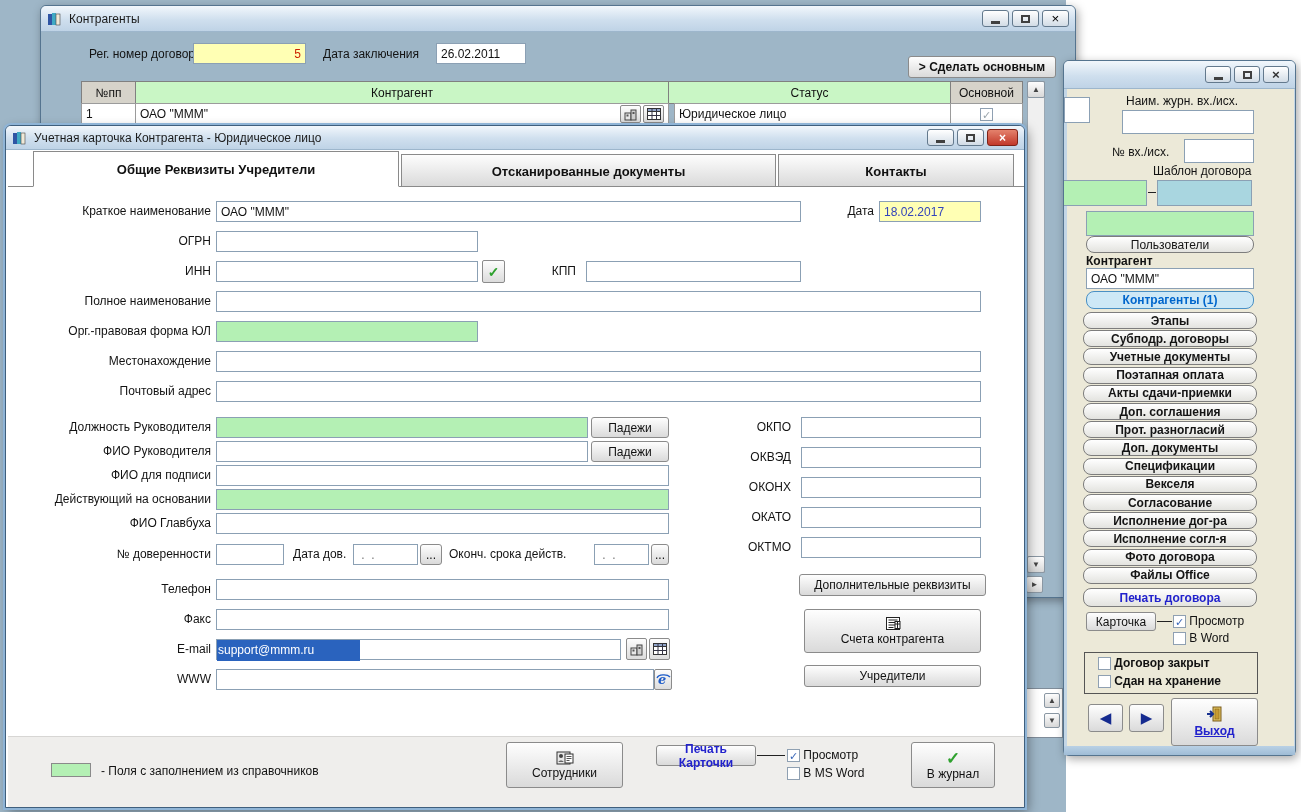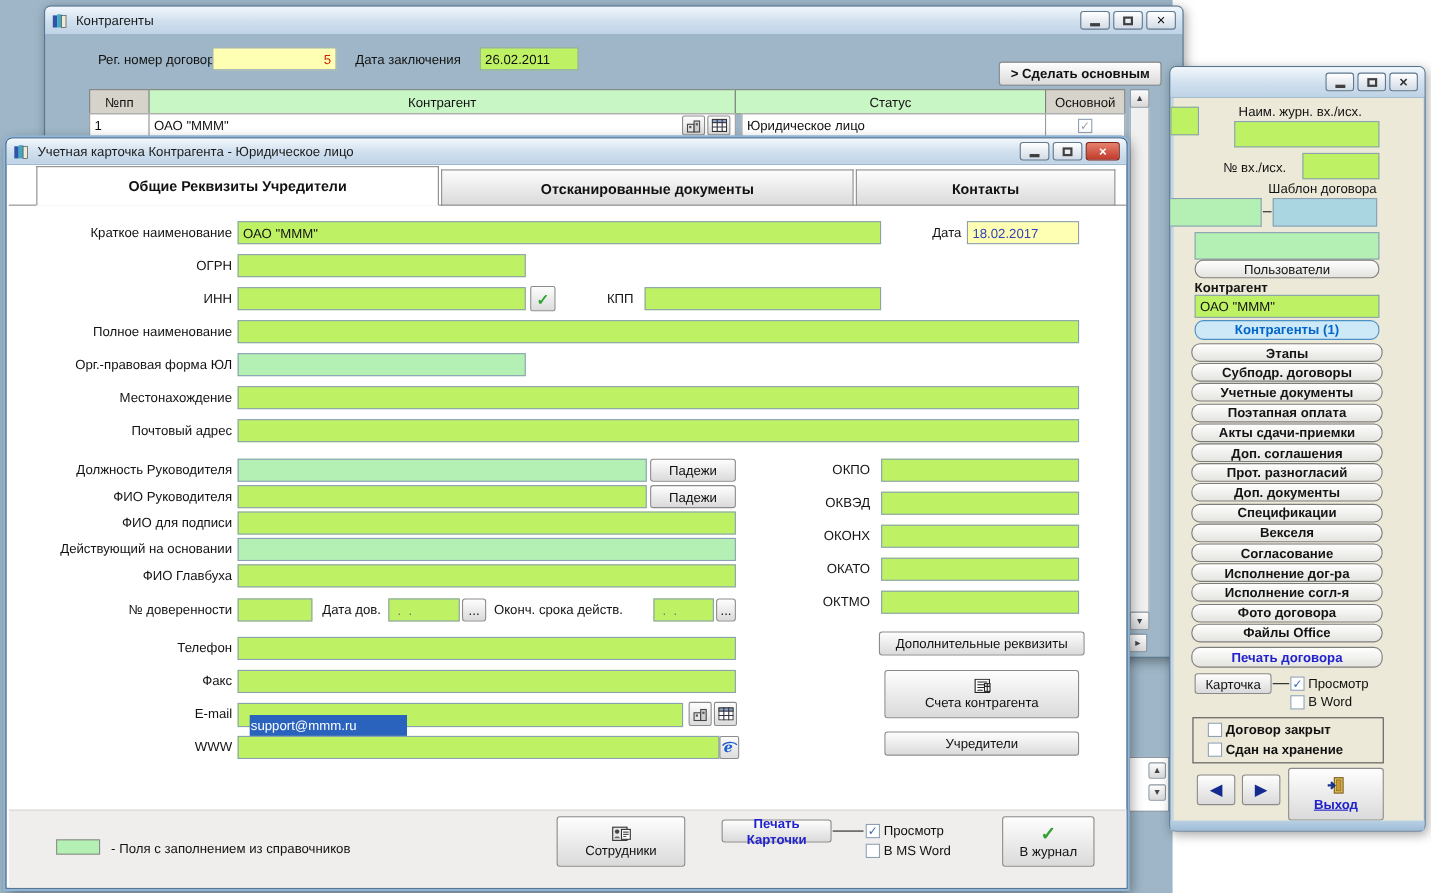--- a/index.html
+++ b/index.html
@@ -11,21 +11,21 @@
 
 .win{position:absolute;border:1px solid #55748f;border-radius:6px 6px 0 0;box-shadow:2px 3px 10px rgba(0,0,0,.35)}
 .tbar{position:absolute;left:0;top:0;right:0;background:linear-gradient(#f2f7fc,#cfdfee 55%,#bfd3e6);border-radius:5px 5px 0 0;border-bottom:1px solid #9db6cc;display:flex;align-items:center;padding:0 6px;gap:6px}
 .ttext{color:#1b1b1b;white-space:nowrap}
 .wbtns{margin-left:auto;display:flex;gap:3px;align-items:center}
 .wb{width:27px;height:17px;border:1px solid #63798d;border-radius:3px;background:linear-gradient(#ffffff,#d2dce6);display:flex;align-items:center;justify-content:center;padding:0}
 .wb .minbar{width:9px;height:3px;background:#404040;margin-top:7px}
 .wb .maxbox{width:9px;height:8px;border:2px solid #404040;background:transparent}
 .wb.close{width:31px;background:linear-gradient(#e4826d,#c2392a);border-color:#7e2318;color:#fff;font-weight:bold;font-size:12px}
 
-.inp{position:absolute;border:1px solid #8ba0b4;background:#bef264;font:12px "Liberation Sans",sans-serif;padding:0 4px;color:#111}
+.inp{position:absolute;border:1px solid #8ba0b4;background:#ffffff;font:12px "Liberation Sans",sans-serif;padding:0 4px;color:#111}
 .green{background:#b4f0b4}
 .yellow{background:#ffffb4}
 .cyan{background:#a9d6e0}
 .lbl{position:absolute;text-align:right;color:#131313;white-space:nowrap}
 .lbl-l{position:absolute;color:#131313;white-space:nowrap}
 .btn{position:absolute;border:1px solid #8b8b8b;border-radius:3px;background:linear-gradient(#fefefe,#dadada);font:12px "Liberation Sans",sans-serif;color:#111;display:flex;align-items:center;justify-content:center;padding:0}
 .cb{display:inline-block;width:13px;height:13px;border:1px solid #8fa0b2;background:#fff;text-align:center;line-height:12px;font-size:11px;color:#3a67b8;vertical-align:middle}
 .cb.gray{color:#9aa4ab}
 .link{color:#2222cc;font-weight:bold}
 
@@ -287,21 +287,21 @@
     <input class="inp" style="left: 588px; top: 418px; width: 55px; height: 21px; color: rgb(119, 119, 119);" value=" .  .">
     <button class="btn" style="left:645px;top:418px;width:18px;height:21px">...</button>
 
     <div class="lbl" style="left:5px;top:456px;width:200px">Телефон</div>
     <input class="inp" style="left: 210px; top: 453px; width: 453px; height: 21px;" value="">
 
     <div class="lbl" style="left:5px;top:486px;width:200px">Факс</div>
     <input class="inp" style="left: 210px; top: 483px; width: 453px; height: 21px;" value="">
 
     <div class="lbl" style="left:5px;top:516px;width:200px">E-mail</div>
-    <div class="inp" style="left:210px;top:513px;width:405px;height:21px;padding:10px"><span class="sel" style="display:inline-block">support@mmm.ru</span></div>
+    <div class="inp" style="left:210px;top:513px;width:405px;height:21px;padding:0"><span class="sel" style="display:inline-block">support@mmm.ru</span></div>
     <button class="icbtn" style="left:620px;top:512px;width:21px;height:22px">
       <svg width="13" height="13">
           <rect x="1" y="5" width="6" height="7" fill="#e7e7e7" stroke="#444"></rect>
           <rect x="7" y="2" width="5" height="10" fill="#cfcfcf" stroke="#444"></rect>
           <rect x="2.5" y="6.5" width="2" height="2" fill="#555"></rect>
           <rect x="8.5" y="4" width="2" height="2" fill="#555"></rect>
         </svg>
     </button>
     <button class="icbtn" style="left:643px;top:512px;width:21px;height:22px">
       <svg width="14" height="12">

